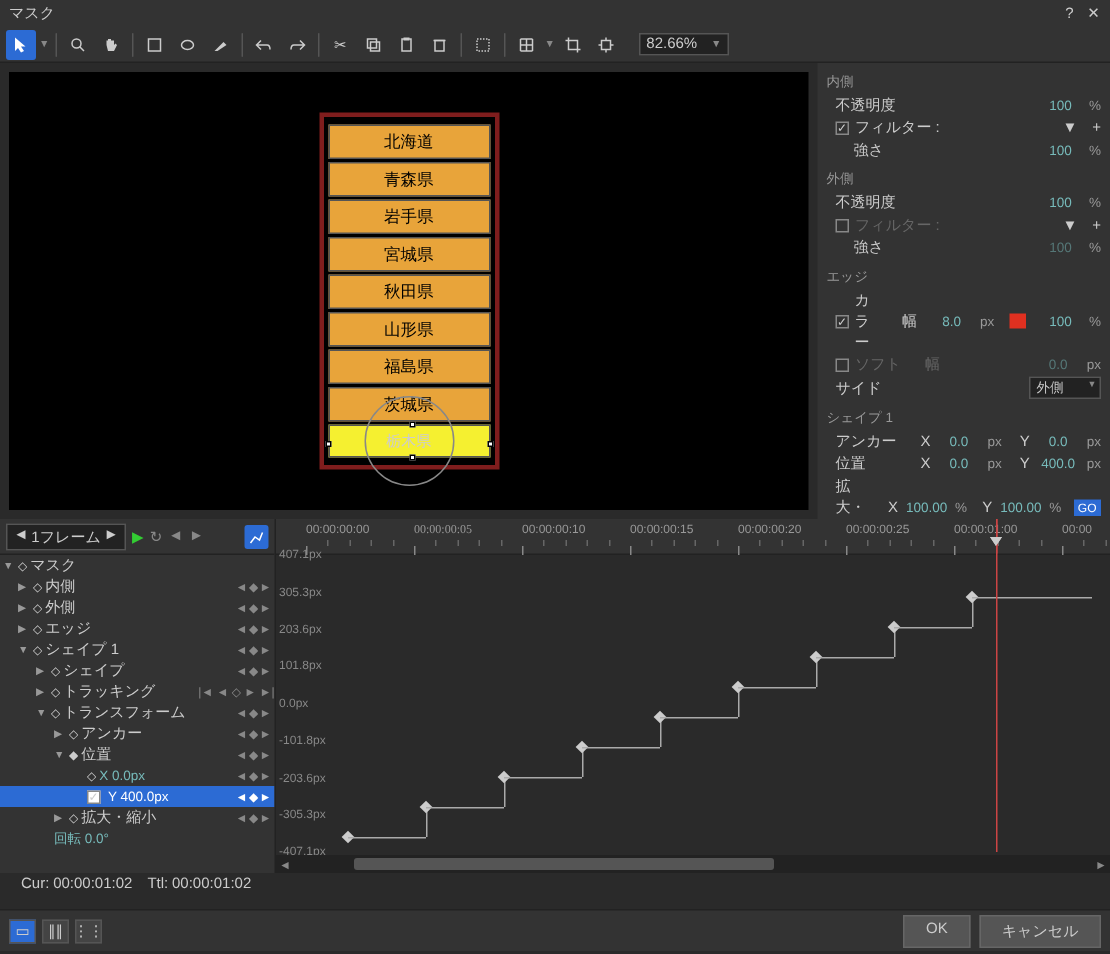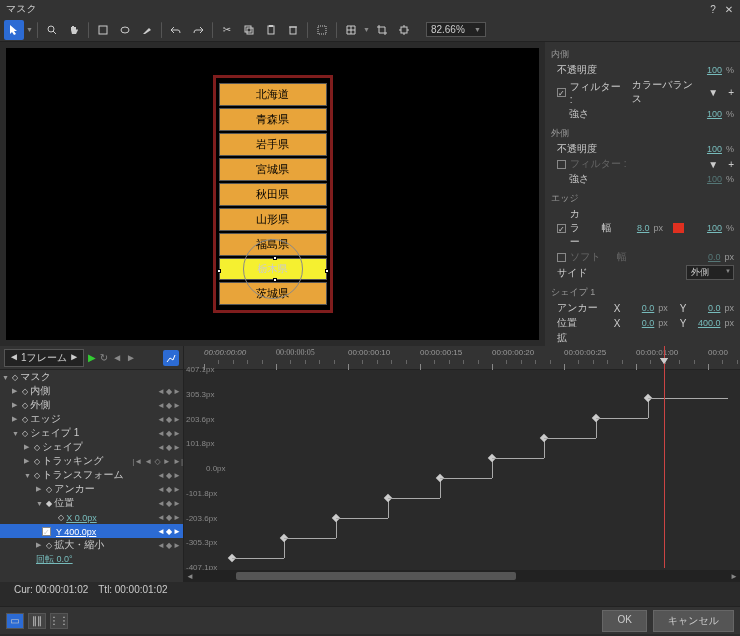--- a/index.html
+++ b/index.html
@@ -16,21 +16,21 @@
 .preview{flex:1;background:#000;margin:6px;position:relative;display:flex;align-items:center;justify-content:center}
 .preview-box{width:120px;border:3px solid #7f1d1d;padding:3px}
 .pref-item{background:#e8a43a;color:#000;font-size:11px;text-align:center;padding:3px 0;margin:2px 0;border:1px solid #555}
 .pref-item.sel{background:#f5f030;position:relative}
 .selcircle{position:absolute;width:60px;height:60px;border:1px solid #888;border-radius:50%;left:50%;top:50%;transform:translate(-50%,-50%)}
 .selhandle{position:absolute;width:4px;height:4px;background:#fff;border:1px solid #000}
 .props{width:195px;background:#333;padding:6px;font-size:9px}
 .pgroup{margin-bottom:6px}
 .plabel{color:#999;font-size:9px;margin-bottom:2px}
 .prow{display:flex;align-items:center;gap:4px;margin:1px 0;padding-left:6px}
-.pval{color:#7bb;text-decoration:underline;min-width:30px;text-align:right;font-size:9px}
+.pval{color:#7bb;min-width:30px;text-align:center;font-size:9px}
 .punit{color:#999;font-size:9px}
 .cb{width:9px;height:9px;border:1px solid #888;display:inline-block}
 .cb.chk::after{content:"✓";font-size:8px;color:#ccc;position:relative;top:-2px}
 .swatch{width:18px;height:10px;display:inline-block}
 .dd{background:#222;border:1px solid #555;padding:0 14px 0 4px;font-size:9px;position:relative;min-width:48px}
 .dd::after{content:"▼";font-size:6px;position:absolute;right:2px;top:2px;color:#888}
 .gobtn{background:#2c6bd4;color:#fff;font-size:8px;padding:1px 3px;cursor:pointer}
 .iconbtn{color:#ccc;cursor:pointer;font-size:10px}
 .timeline{height:260px;background:#2a2a2a;display:flex;flex-direction:column}
 .tl-top{display:flex;height:236px}
@@ -178,45 +178,44 @@
 <div class="main">
   <div class="preview">
     <div class="preview-box">
       <div class="pref-item">北海道</div>
       <div class="pref-item">青森県</div>
       <div class="pref-item">岩手県</div>
       <div class="pref-item">宮城県</div>
       <div class="pref-item">秋田県</div>
       <div class="pref-item">山形県</div>
       <div class="pref-item">福島県</div>
+      <div class="pref-item">茨城県</div>
       <div class="pref-item sel">
         <span>栃木県</span>
         <div class="selcircle"></div>
         <div class="selhandle" style="left:-3px;top:50%"></div>
         <div class="selhandle" style="right:-3px;top:50%"></div>
         <div class="selhandle" style="left:50%;top:-3px"></div>
         <div class="selhandle" style="left:50%;bottom:-3px"></div>
       </div>
-      <div class="pref-item">茨城県</div>
     </div>
   </div>
 
   <div class="props">
     <div class="pgroup">
       <div class="plabel">内側</div>
       <div class="prow">
           <span>不透明度</span>
           <span style="flex:1"></span>
           <span class="pval">100</span>
           <span class="punit">%</span>
         </div>
       <div class="prow">
           <span class="cb chk"></span>
           <span>フィルター :</span>
-          <span style="margin-left:4px">カラーバランス</span>
           <span style="flex:1"></span>
           <span class="iconbtn">▼</span>
           <span class="iconbtn" style="margin-left:6px">+</span>
         </div>
       <div class="prow" style="padding-left:18px">
           <span>強さ</span>
           <span style="flex:1"></span>
           <span class="pval">100</span>
           <span class="punit">%</span>
         </div>
@@ -432,21 +431,21 @@
       <div class="tl-row" style="padding-left:48px">
           <span style="width:8px"></span>
           <span style="font-size:8px">◇</span>
           <span class="tl-name"><span class="pval">X 0.0px</span></span>
           <div class="tl-key">
             <span>◄</span>
             <span>◆</span>
             <span>►</span>
           </div>
         </div>
-      <div class="tl-row sel" style="padding-left:32px">
+      <div class="tl-row sel" style="padding-left:48px">
           <span style="width:8px"></span>
           <span class="cb chk" style="background:#fff"></span>
           <span class="tl-name" style="margin-left:3px"><span class="pval" style="color:#fff">Y 400.0px</span></span>
           <div class="tl-key">
             <span style="color:#fff">◄</span>
             <span style="color:#fff">◆</span>
             <span style="color:#fff">►</span>
           </div>
         </div>
       <div class="tl-row" style="padding-left:36px">
@@ -460,21 +459,21 @@
           </div>
         </div>
       <div class="tl-row" style="padding-left:36px">
           <span class="tl-name"><span class="pval">回転 0.0°</span></span>
         </div>
     </div>
 
     <div class="tl-graph">
       <div class="ruler">
         <div class="playhead" style="left:480px"></div>
-      <div class="rlabel" style="left: 20px; font-style: italic;">00:00:00:00</div>
+      <div class="rlabel" style="left: 20px;">00:00:00:00</div>
           <div class="rticks" style="left: 20px;"></div>
           <div class="rtick" style="left: 34.4px;"></div>
           <div class="rtick" style="left: 48.8px;"></div>
           <div class="rtick" style="left: 63.2px;"></div>
           <div class="rtick" style="left: 77.6px;"></div>
           <div class="rlabel" style="left: 92px; font-family: Liberation Serif, serif;">00:00:00:05</div>
           <div class="rticks" style="left: 92px;"></div>
           <div class="rtick" style="left: 106.4px;"></div>
           <div class="rtick" style="left: 120.8px;"></div>
           <div class="rtick" style="left: 135.2px;"></div>
@@ -513,21 +512,21 @@
           <div class="rticks" style="left: 524px;"></div>
           <div class="rtick" style="left: 538.4px;"></div>
           <div class="rtick" style="left: 552.8px;"></div>
         </div>
       <div class="graph-area">
         <div class="playhead" style="left:480px;top:-24px"></div>
       <div class="ylabel" style="top: -5px;">407.1px</div>
           <div class="ylabel" style="top: 19.75px;">305.3px</div>
           <div class="ylabel" style="top: 44.5px;">203.6px</div>
           <div class="ylabel" style="top: 69.25px;">101.8px</div>
-          <div class="ylabel" style="top: 94px; margin-left: 20px;">0.0px</div>
+          <div class="ylabel" style="top: 94px;">0.0px</div>
           <div class="ylabel" style="top: 118.75px;">-101.8px</div>
           <div class="ylabel" style="top: 143.5px;">-203.6px</div>
           <div class="ylabel" style="top: 168.25px;">-305.3px</div>
           <div class="ylabel" style="top: 193px;">-407.1px</div>
           <div class="kf" style="left: 48px; top: 188px;"></div>
           <div class="step-path" style="left: 48px; top: 188px; width: 52px;"></div>
           <div class="step-v" style="left: 100px; top: 168px; height: 20px;"></div>
           <div class="kf" style="left: 100px; top: 168px;"></div>
           <div class="step-path" style="left: 100px; top: 168px; width: 52px;"></div>
           <div class="step-v" style="left: 152px; top: 148px; height: 20px;"></div>

